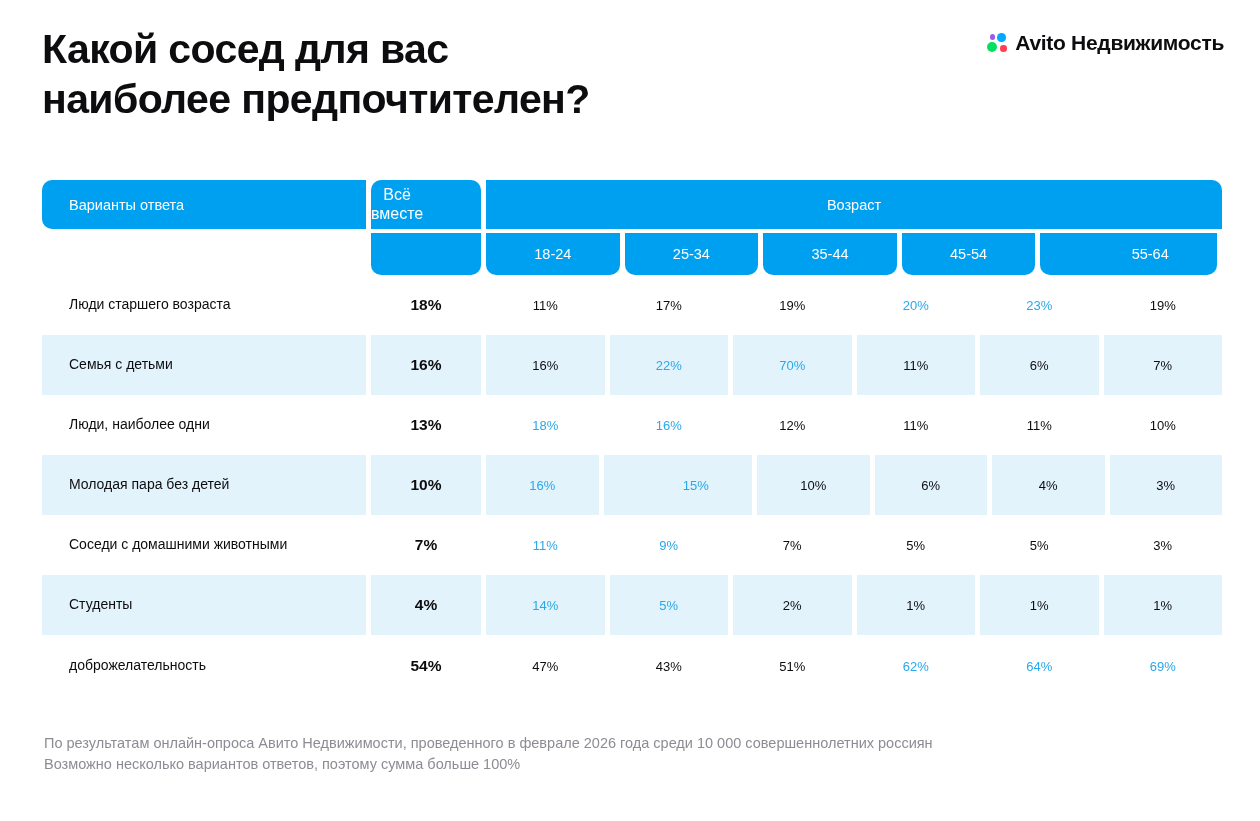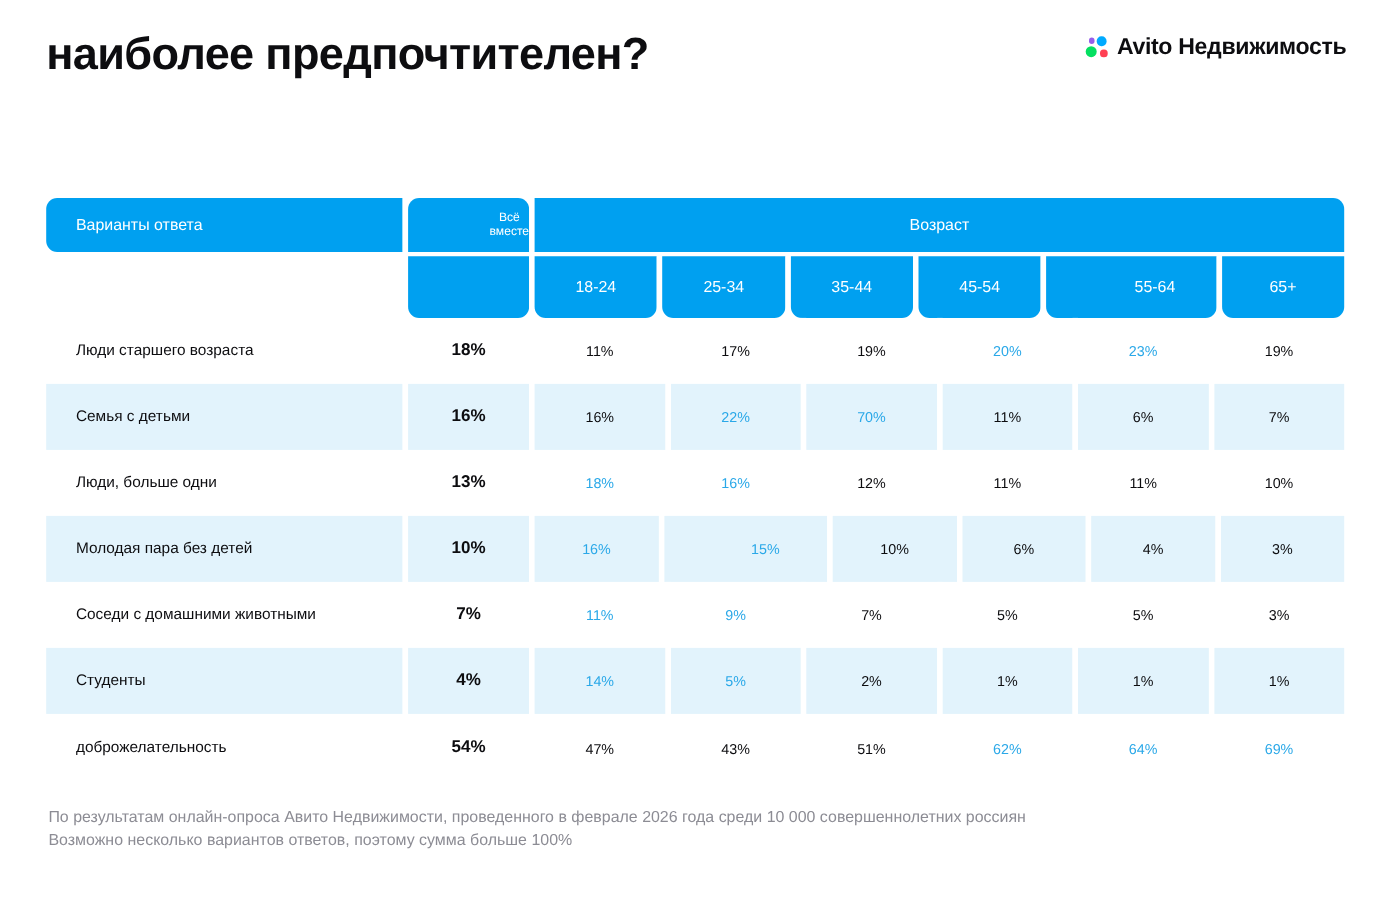--- a/index.html
+++ b/index.html
@@ -93,36 +93,36 @@
     align-items: center;
     font-size: 14.5px;
     font-weight: 500;
   }
   .h-label {
     padding-left: 27px;
     border-radius: 10px 0 0 10px;
     align-items: center;
   }
   .h-total {
-    justify-content: flex-end;
+    justify-content: flex-start;
     text-align: center;
     line-height: 1.18;
-    font-size: 11px;
+    font-size: 16px;
     border-radius: 10px 10px 0 0;
   }
   .h-age-group {
     justify-content: center;
     border-radius: 0 10px 0 0;
   }
 
   .gap-v { flex: 0 0 5px; background: #ffffff; }
   .gap-h { height: 4px; background: #ffffff; }
 
   
-  .thead-bottom { height: 56px; }
+  .thead-bottom { height: 42px; }
   .h-sub {
     background: #00a0f0;
     color: #ffffff;
     display: flex;
     align-items: center;
     justify-content: center;
     font-size: 14.5px;
     font-weight: 500;
     border-radius: 0 0 10px 10px;
   }
@@ -174,20 +174,21 @@
   }
   .footnote .fline { display: block; }
 </style>
 </head>
 <body>
 
 <div class="page">
 
   <div class="header">
     <h1 class="title">
+      <span class="line">Какой сосед для вас</span>
       <span class="line">наиболее предпочтителен?</span>
     </h1>
 
     <div class="brand">
       <span class="brand-mark">
         <span class="dot dot-blue"></span>
         <span class="dot dot-purple"></span>
         <span class="dot dot-green"></span>
         <span class="dot dot-red"></span>
       </span>
@@ -221,21 +222,20 @@
           <div class="h-sub" style="flex: 1 1 0px;">18-24</div>
           <div class="gap-v"></div>
           <div class="h-sub" style="flex: 1 1 0px;">25-34</div>
           <div class="gap-v"></div>
           <div class="h-sub" style="flex: 1 1 0px;">35-44</div>
           <div class="gap-v"></div>
           <div class="h-sub" style="flex: 1 1 0px;">45-54</div>
           <div class="gap-v"></div>
           <div class="h-sub" style="flex: 1 1 0px; padding-left: 43px;">55-64</div>
           <div class="gap-v"></div>
-          <div class="h-sub" style="flex: 1 1 0px;">65+</div>
         </div>
     </div>
 
     <div id="tbody">
         <div class="row">
           <div class="cell label c-label">
             <span>Люди старшего возраста</span>
           </div>
           <div class="gap-v"></div>
           <div class="cell total c-total">18%</div>
@@ -270,21 +270,21 @@
             <div class="gap-v"></div>
             <div class="cell val" style="flex: 1 1 0px;">11%</div>
             <div class="gap-v"></div>
             <div class="cell val" style="flex: 1 1 0px;">6%</div>
             <div class="gap-v"></div>
             <div class="cell val" style="flex: 1 1 0px;">7%</div>
           </div>
         </div>
         <div class="row">
           <div class="cell label c-label">
-            <span>Люди, больше одни</span>
+            <span>Люди, наиболее одни</span>
           </div>
           <div class="gap-v"></div>
           <div class="cell total c-total">13%</div>
           <div class="gap-v"></div>
           <div style="display: flex; flex: 1 1 0px;">
             <div class="cell val hl" style="flex: 1 1 0px;">18%</div>
             <div class="gap-v"></div>
             <div class="cell val hl" style="flex: 1 1 0px;">16%</div>
             <div class="gap-v"></div>
             <div class="cell val" style="flex: 1 1 0px;">12%</div>

